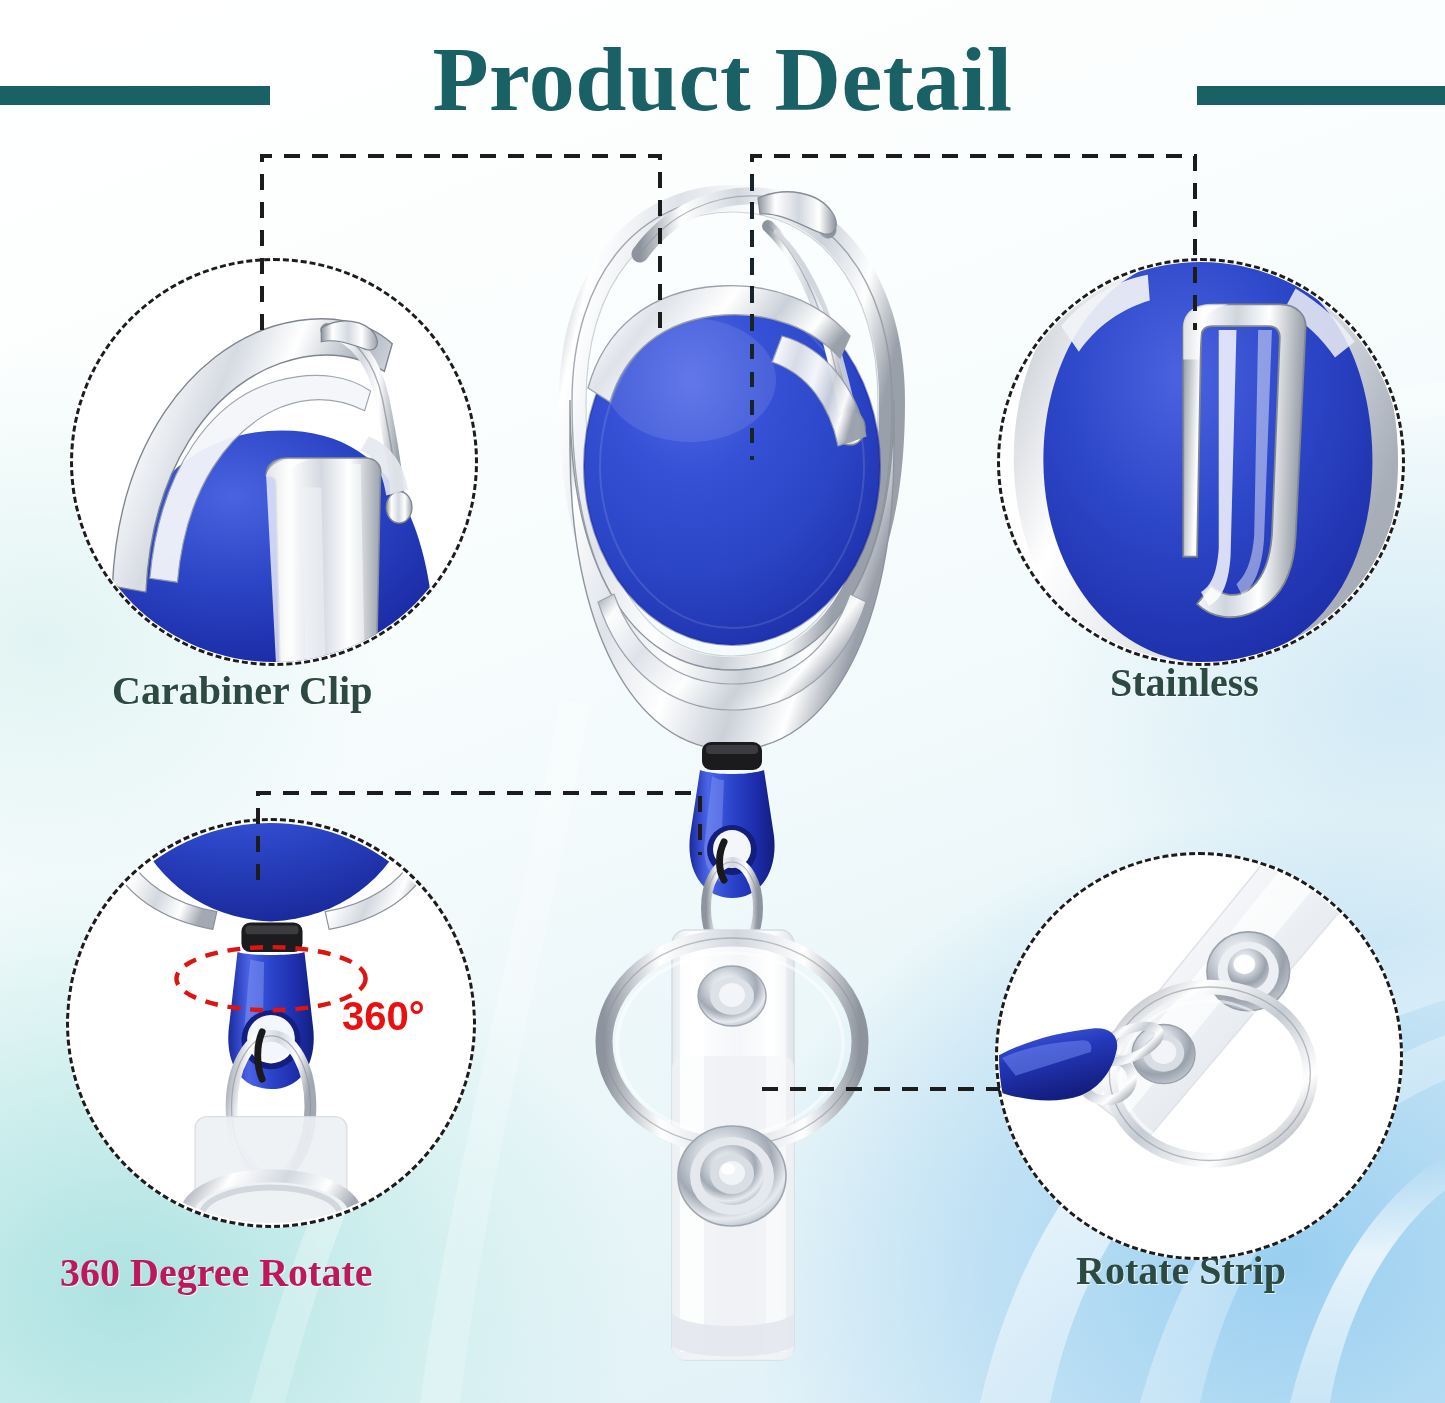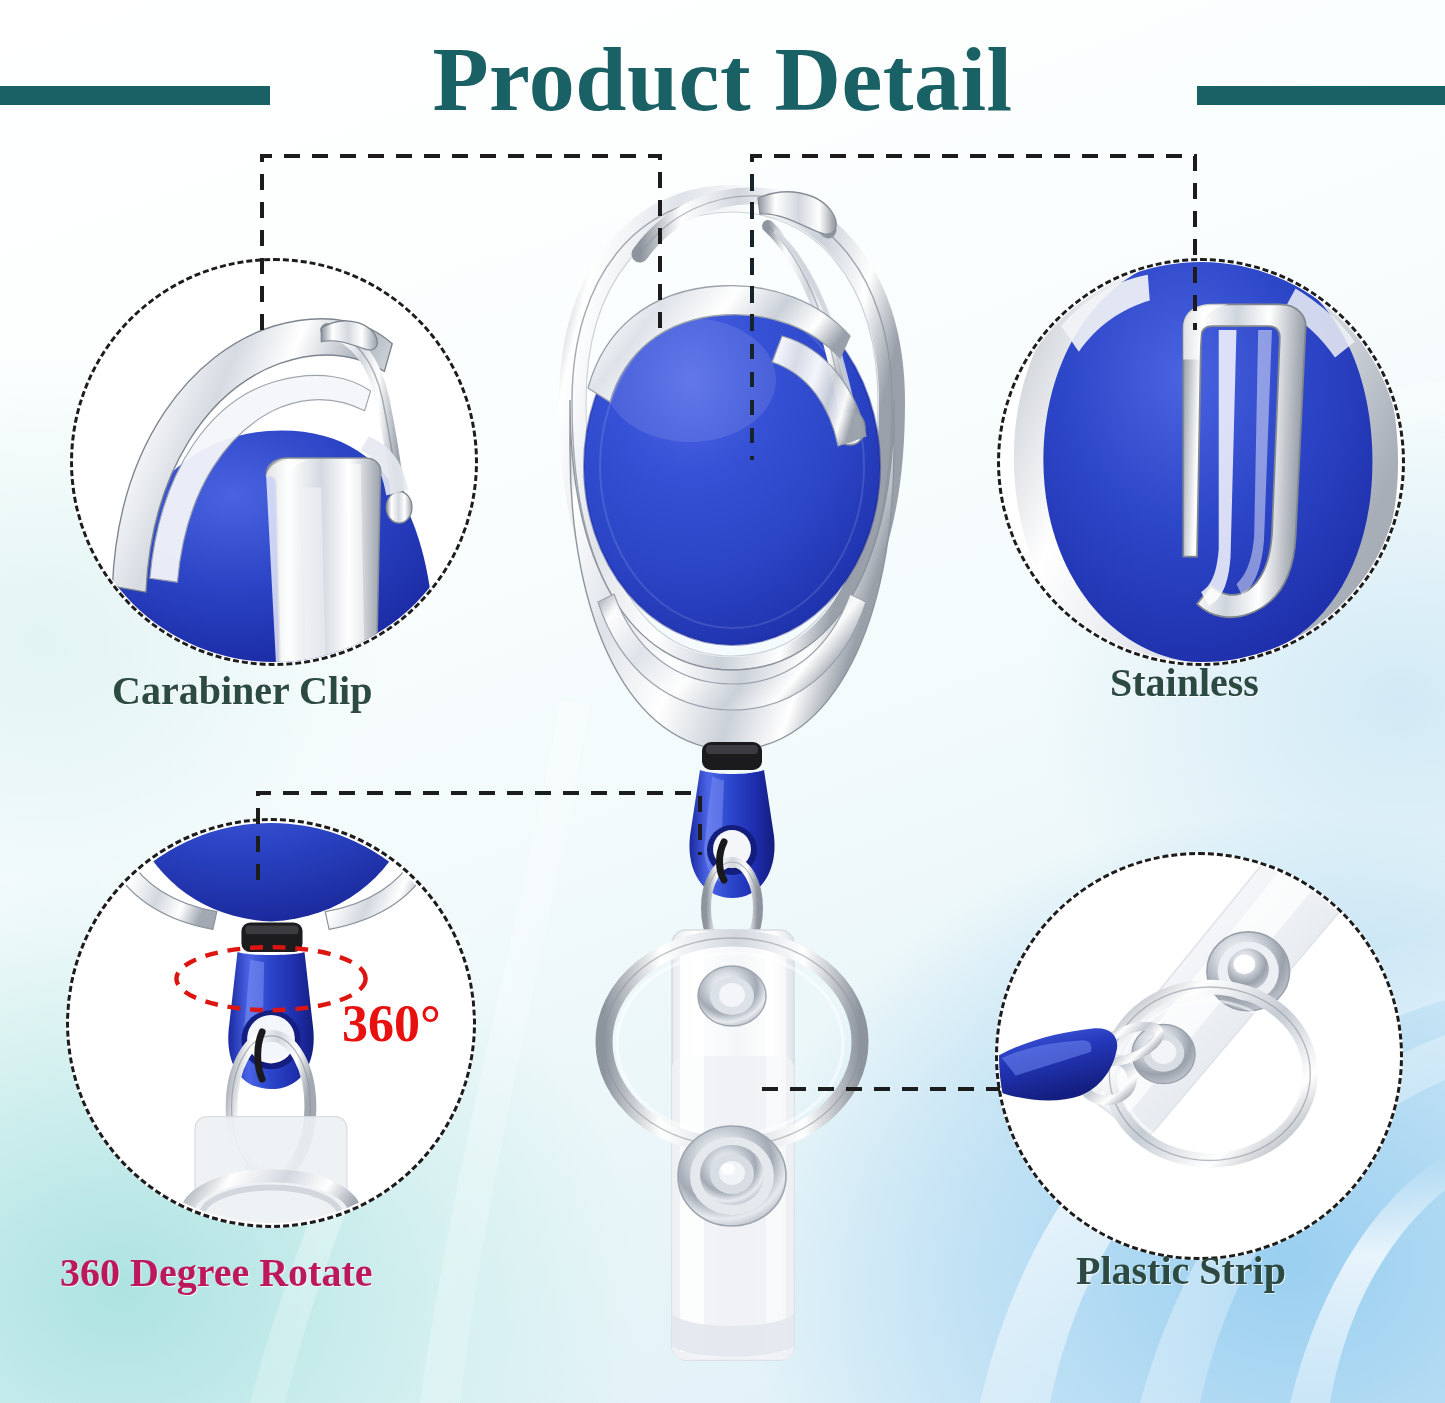--- a/index.html
+++ b/index.html
@@ -76,23 +76,23 @@
     font-size: 40px;
     line-height: 1.13;
     z-index: 14;
     text-shadow: 1px 1px 0 rgba(255,255,255,0.7);
   }
 
   
   #rot-badge {
     position: absolute;
     color: #e8110f;
-    font-family: Liberation Serif, serif;
+    font-family: Liberation Sans, sans-serif;
     font-weight: 700;
-    font-size: 52px;
+    font-size: 40px;
     z-index: 16;
     text-shadow: 1px 1px 1px rgba(255,255,255,0.65);
   }
 
   
   #center-product { position: absolute; left: 520px; top: 150px; width: 420px; height: 1230px; z-index: 9; }
 </style>
 </head>
 <body>
 
@@ -370,21 +370,21 @@
       <ellipse cx="132" cy="192" rx="34" ry="14" fill="none" stroke="url(#ringD)" stroke-width="9" transform="rotate(-22 132 192)"></ellipse>
 
       <path d="M -10 210 C 20 190 60 180 96 176 C 116 174 124 186 120 200
                C 116 218 104 236 84 244 C 56 254 16 248 -10 236 Z" fill="url(#swivelD)"></path>
       <path d="M 4 206 C 30 194 58 190 86 188 C 94 188 96 194 94 200 L 18 224 Z" fill="#6f86ee" opacity="0.55"></path>
     </g>
   </svg>
 </div>
 
 <div class="caption" style="left: 1076px; top: 1248px; color: rgb(45, 74, 66);">
-  <div>Plastic Strip</div>
+  <div>Rotate Strip</div>
 </div>
 
 <div id="center-product">
   <svg viewBox="0 0 420 1230" width="420" height="1230">
     <defs>
       <linearGradient id="frameChrome" x1="0" y1="0" x2="1" y2="0.35">
         <stop offset="0%" stop-color="#9ba2ac"></stop>
         <stop offset="10%" stop-color="#ffffff"></stop>
         <stop offset="30%" stop-color="#dfe3e9"></stop>
         <stop offset="52%" stop-color="#ffffff"></stop>

